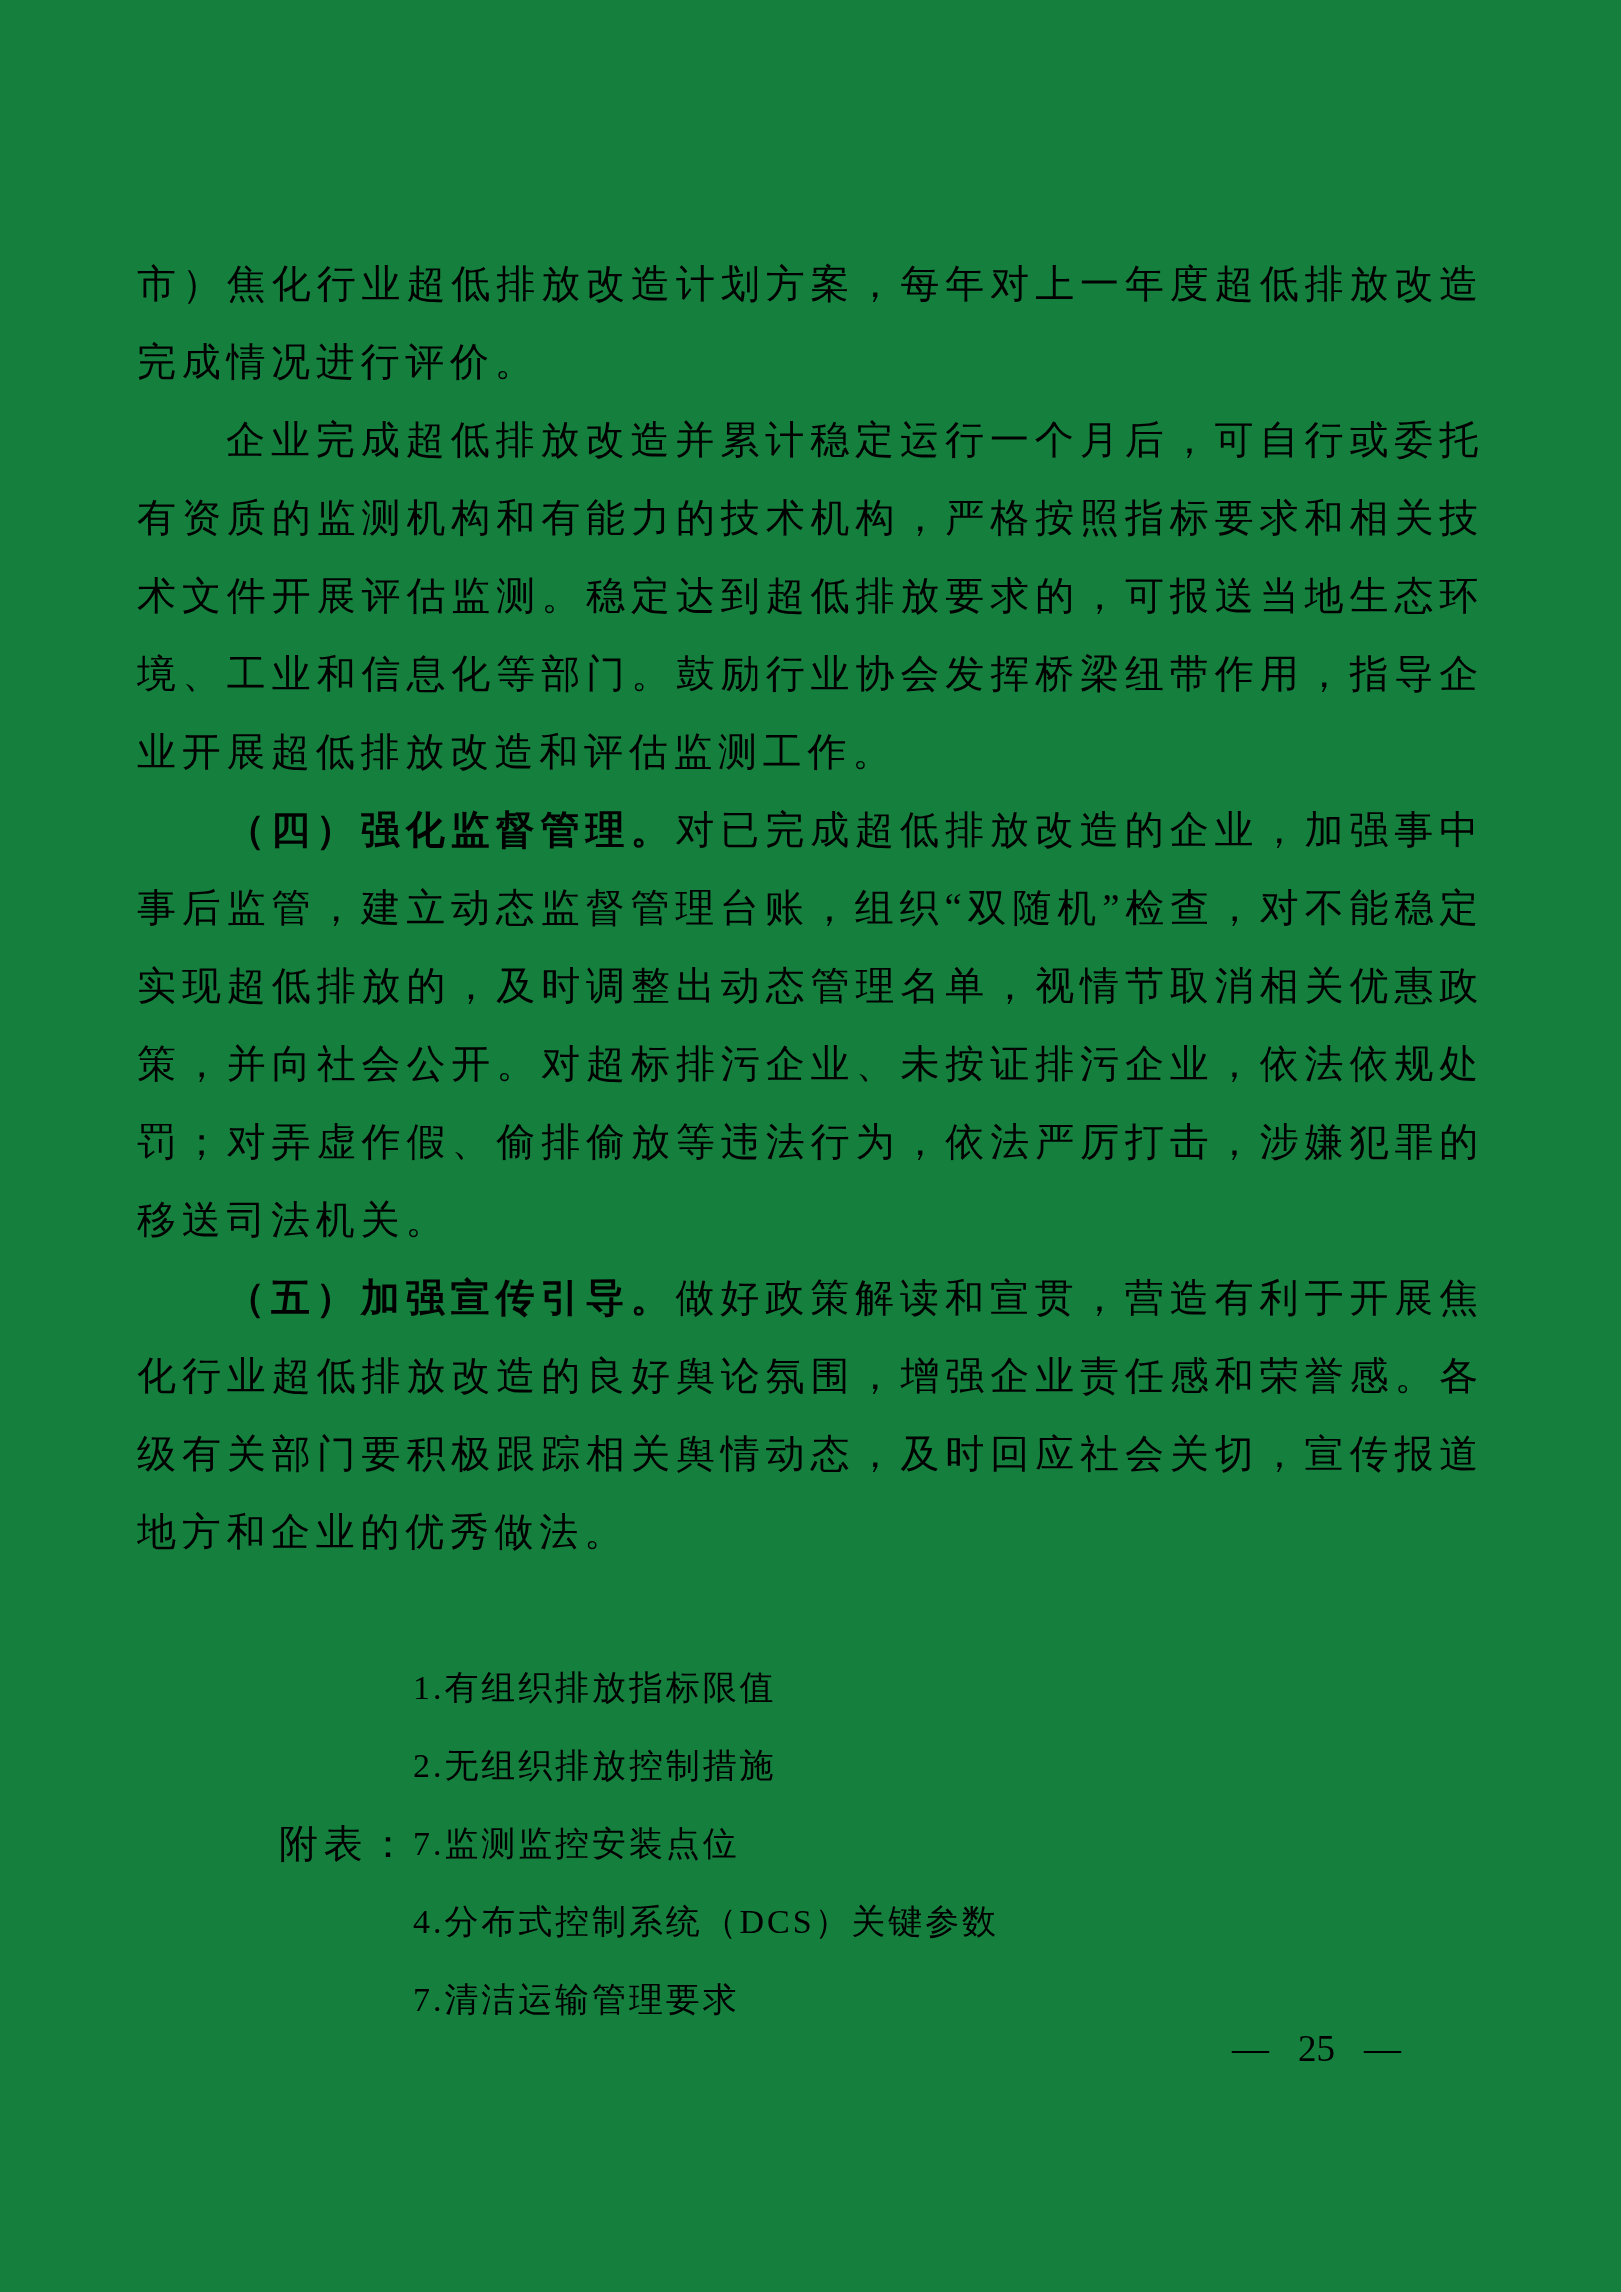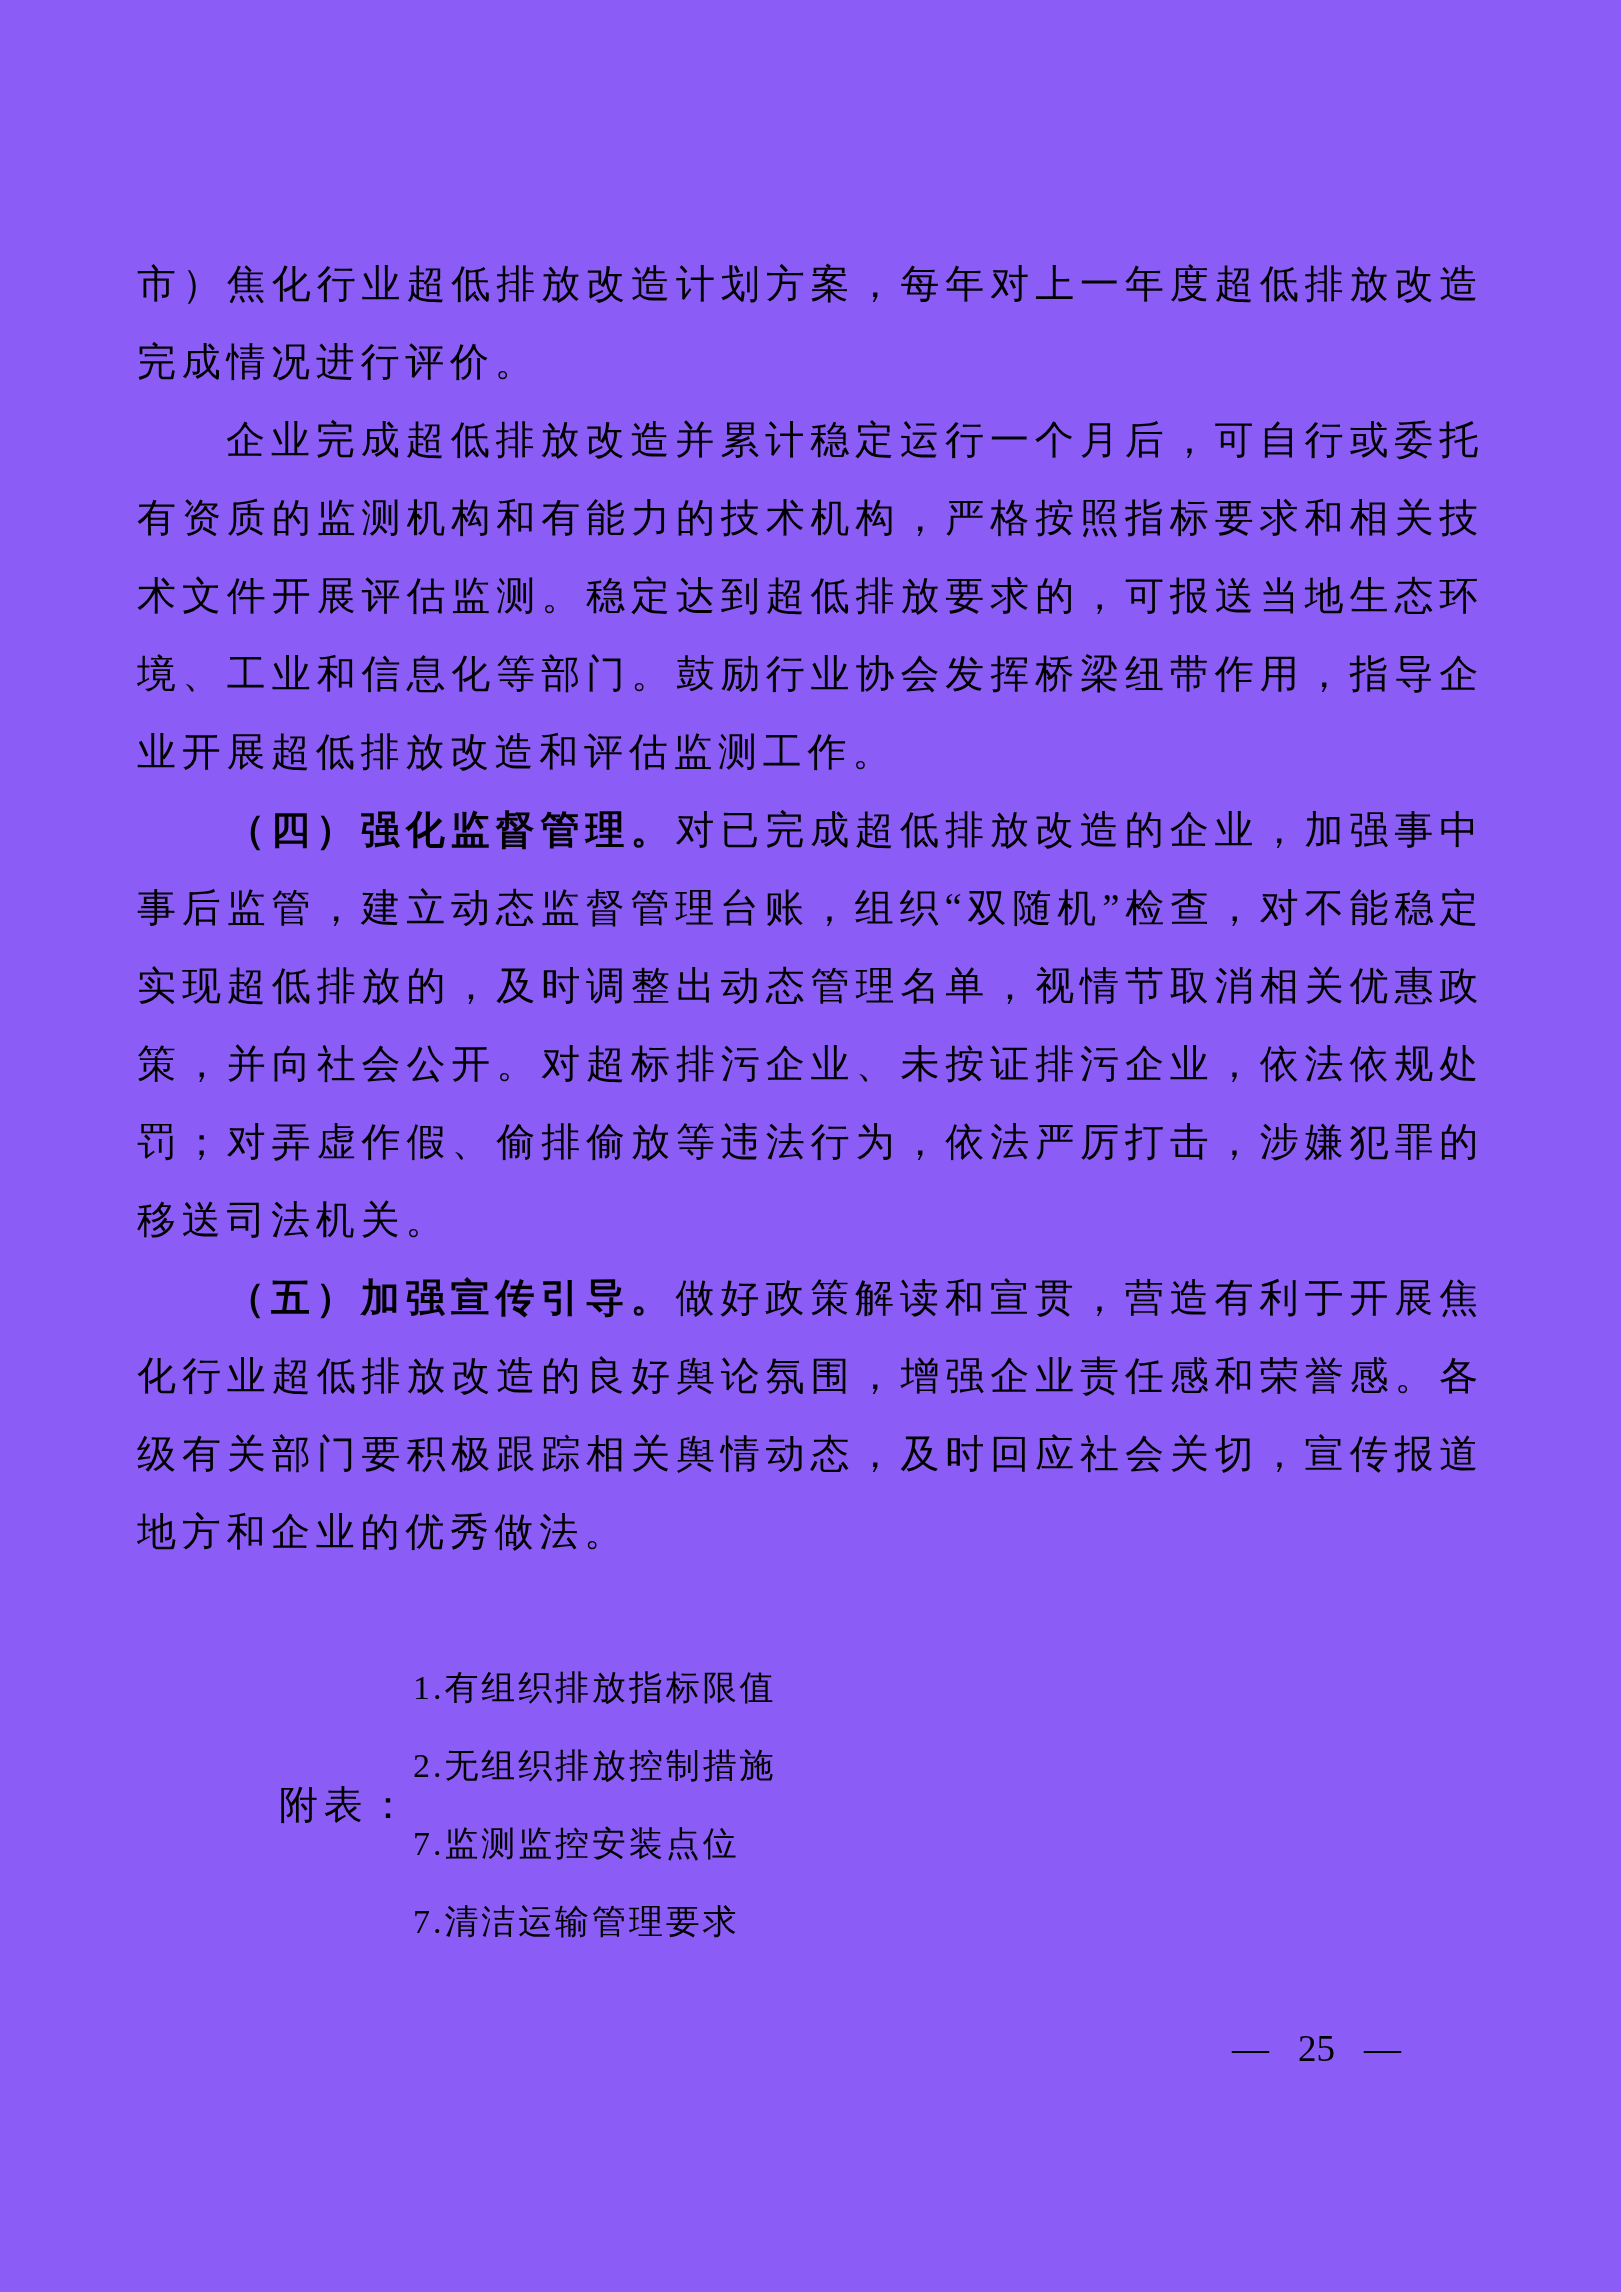--- a/index.html
+++ b/index.html
@@ -1,20 +1,20 @@
 <!DOCTYPE html>
 <html><head>
 <meta charset="utf-8">
 <style>
   html,body{margin:0;padding:0;background:#ffffff;}
   .page{
     position:relative;
     width:1621px;
     height:2293px;
-    background:#8b5cf6;
+    background:#15803d;
     color:#000000;
     font-family:"Liberation Serif", serif;
     overflow:hidden;
   }
   .content{
     position:absolute;
     left:137px;
     top:245px;
     width:1347px;
   }
@@ -70,20 +70,21 @@
         <p class="para indent"><span class="lead">（四）强化监督管理。</span>对已完成超低排放改造的企业，加强事中事后监管，建立动态监督管理台账，组织“双随机”检查，对不能稳定实现超低排放的，及时调整出动态管理名单，视情节取消相关优惠政策，并向社会公开。对超标排污企业、未按证排污企业，依法依规处罚；对弄虚作假、偷排偷放等违法行为，依法严厉打击，涉嫌犯罪的移送司法机关。</p>
         <p class="para indent"><span class="lead">（五）加强宣传引导。</span>做好政策解读和宣贯，营造有利于开展焦化行业超低排放改造的良好舆论氛围，增强企业责任感和荣誉感。各级有关部门要积极跟踪相关舆情动态，及时回应社会关切，宣传报道地方和企业的优秀做法。</p>
       </div>
 
     <div class="appendix">
       <div class="appendix-label">附表：</div>
       <div class="appendix-items">
           <div class="appendix-item">1.有组织排放指标限值</div>
           <div class="appendix-item">2.无组织排放控制措施</div>
           <div class="appendix-item">7.监测监控安装点位</div>
+          <div class="appendix-item">4.分布式控制系统（DCS）关键参数</div>
           <div class="appendix-item">7.清洁运输管理要求</div>
         </div>
     </div>
   </div>
 
   <div class="footer">
     <span class="dash">—</span><span class="page-num">25</span><span class="dash">—</span>
   </div>
 
 </div>

